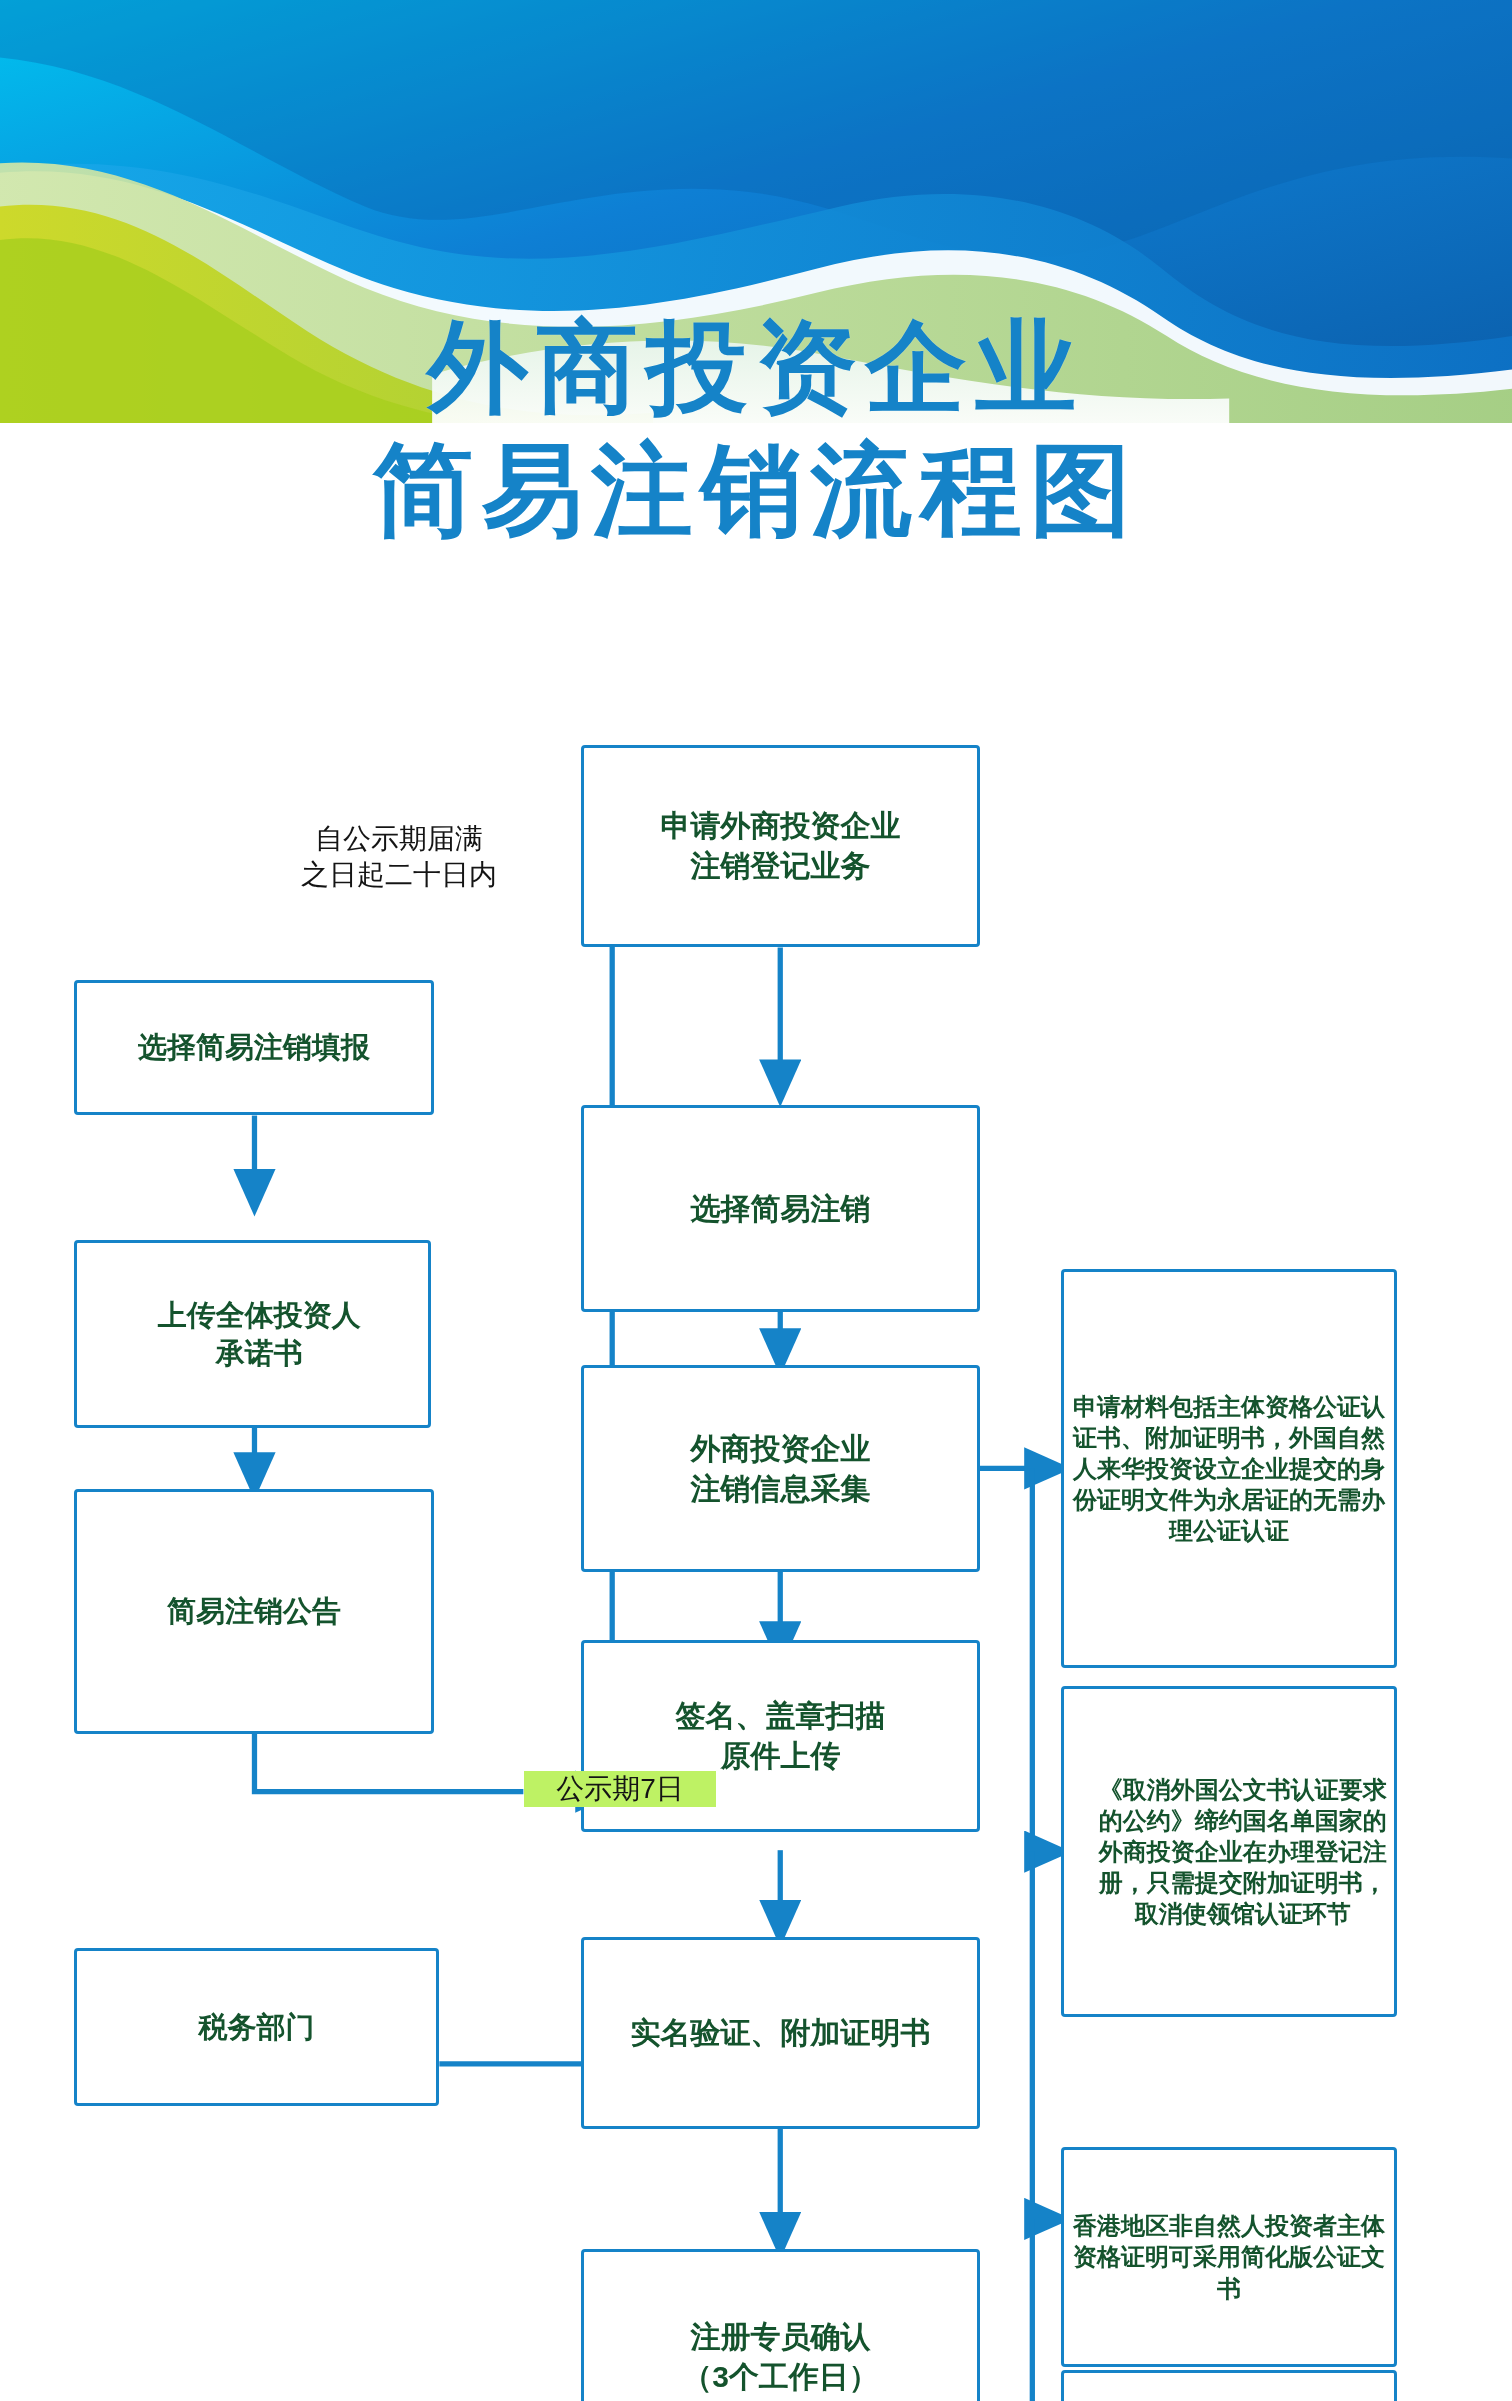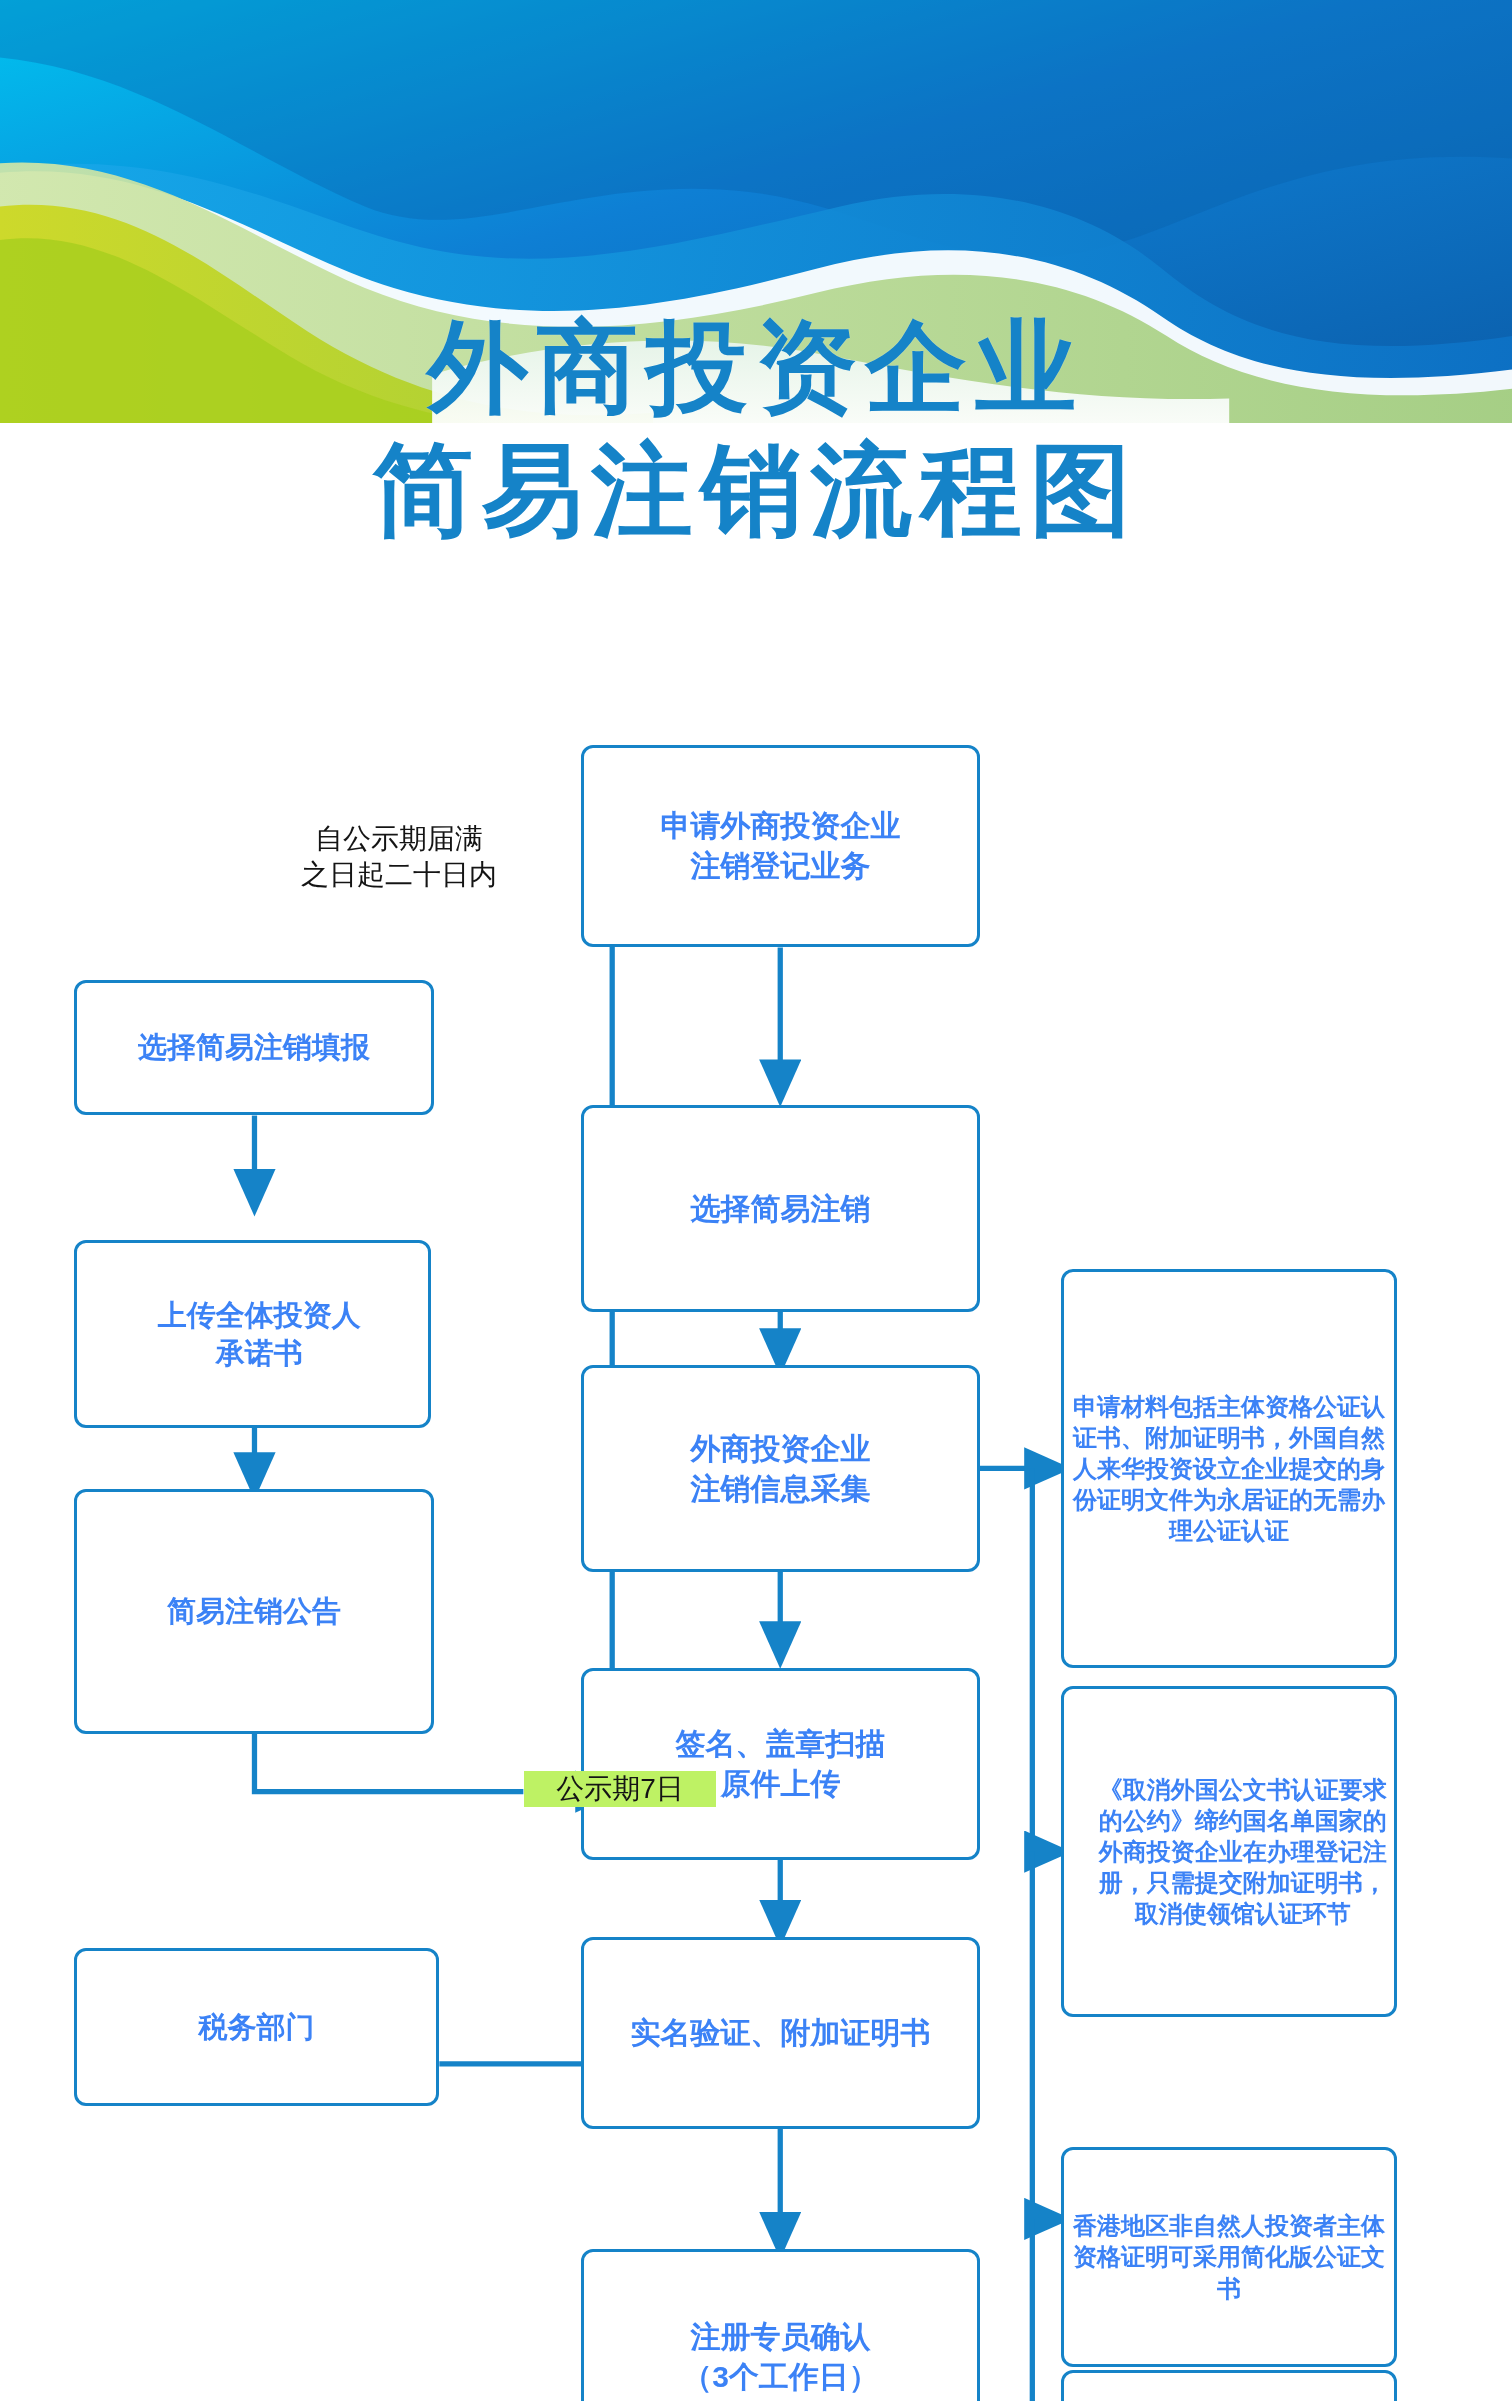--- a/index.html
+++ b/index.html
@@ -41,27 +41,27 @@
   #chart{
     position:absolute;
     left:0;top:0;
     width:1512px;height:3782px;
     z-index:5;
   }
   .node{
     position:absolute;
     box-sizing:border-box;
     border:3.4px solid #1583c8;
-    border-radius:12px;
+    border-radius:4px;
     background:#ffffff;
     display:flex;
     align-items:center;
     justify-content:center;
     text-align:center;
-    color:#3b82f6;
+    color:#14532d;
     font-family:"Liberation Sans","DejaVu Sans",sans-serif;
     font-weight:bold;
     line-height:1.32;
     padding:4.8px 6.7px;
     white-space:pre-line;
   }
   .node.main{font-size:30px;}
   .node.left{font-size:29px;}
   .node.note{font-size:24px;line-height:1.30;}
 
@@ -167,21 +167,21 @@
         <path d="M2145,6232 L2145,6420"></path>
         <path d="M2545,6232 L2545,6420"></path>
       </g>
     </svg>
 
     <div class="node main" style="left:581px;top:745px;width:399px;height:202px;">申请外商投资企业
 注销登记业务</div>
     <div class="node main" style="left:581px;top:1096px;width:399px;height:207px;margin-top:9px;">选择简易注销</div>
     <div class="node main" style="left:581px;top:1365px;width:399px;height:207px;">外商投资企业
 注销信息采集</div>
-    <div class="node main" style="left:581px;top:1640px;width:399px;height:192px;margin-top:28px;">签名、盖章扫描
+    <div class="node main" style="left:581px;top:1640px;width:399px;height:192px;">签名、盖章扫描
 原件上传</div>
     <div class="node main" style="left:581px;top:1937px;width:399px;height:192px;">实名验证、附加证明书</div>
     <div class="node main" style="left:581px;top:2249px;width:399px;height:216px;">注册专员确认
 （3个工作日）</div>
 
     <div class="node left" style="left:74px;top:980px;width:360px;height:135px;">选择简易注销填报</div>
     <div class="node left" style="left:74px;top:1240px;width:357px;height:188px;padding-left:20px;">上传全体投资人
 承诺书</div>
     <div class="node left" style="left:74px;top:1489px;width:360px;height:245px;">简易注销公告</div>
     <div class="node left" style="left:74px;top:1948px;width:365px;height:158px;">税务部门</div>

